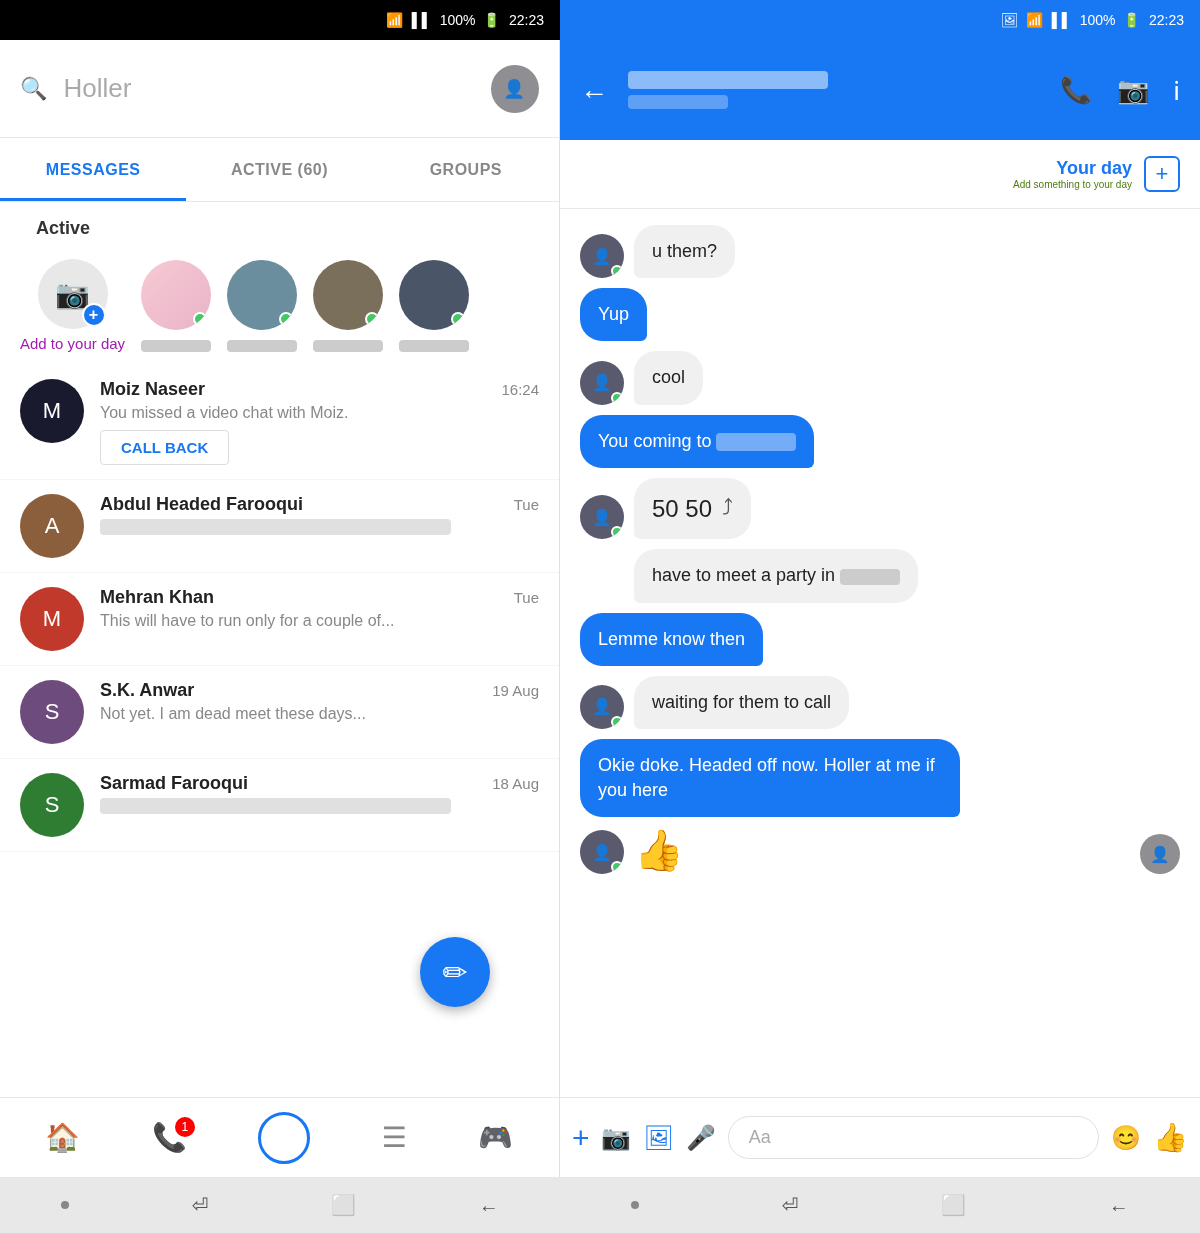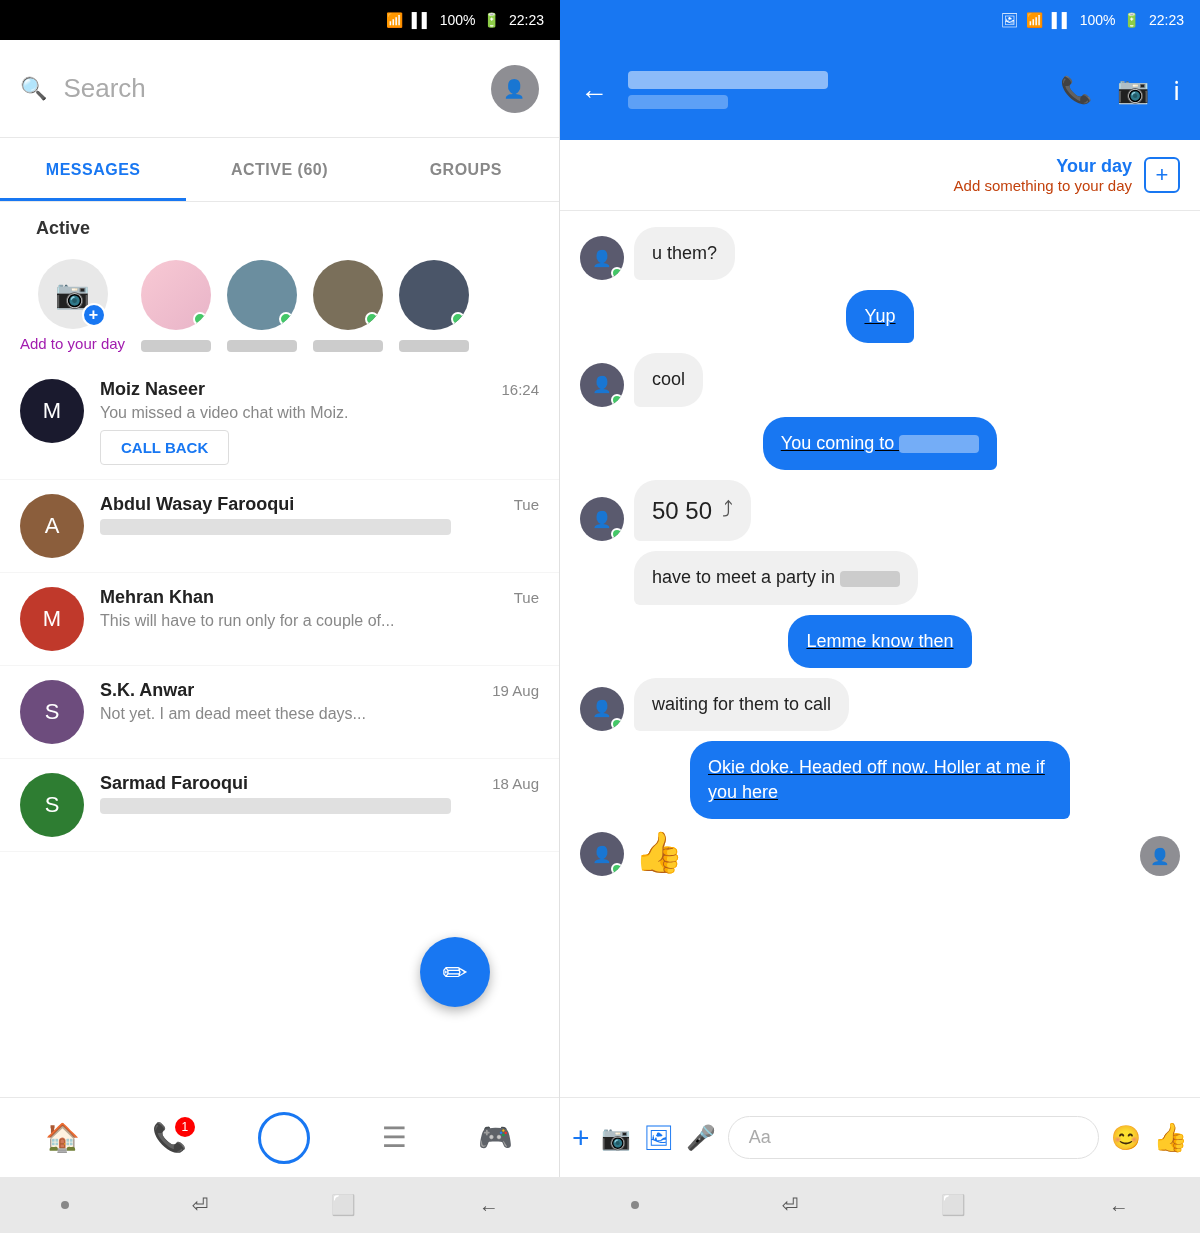--- a/index.html
+++ b/index.html
@@ -377,22 +377,22 @@
     }
     .your-day-text {
       text-align: right;
     }
     .your-day-title {
       font-size: 18px;
       font-weight: 600;
       color: #1877f2;
     }
     .your-day-sub {
-      font-size: 15px;
-      color: #c2410c;
+      font-size: 10px;
+      color: #4d7c0f;
     }
     .your-day-plus {
       width: 36px;
       height: 36px;
       border: 2px solid #1877f2;
       border-radius: 6px;
       display: flex;
       align-items: center;
       justify-content: center;
       color: #1877f2;
@@ -410,22 +410,21 @@
       gap: 10px;
       background: #fff;
     }
 
     .msg-row {
       display: flex;
       align-items: flex-end;
       gap: 10px;
     }
     .msg-row.sent {
-      justify-content: center;
-      text-decoration: underline;
+      justify-content: flex-start;
     }
     .msg-row.received {
       justify-content: flex-start;
     }
 
     .chat-avatar {
       width: 44px;
       height: 44px;
       border-radius: 50%;
       background: #555;
@@ -589,21 +588,21 @@
     <span>22:23</span>
   </div>
 </div>
 
 <div class="container-relative">
 
   <div class="left-panel">
 
     <div class="search-bar">
       <span class="search-icon-wrap">🔍</span>
-      <span class="search-input-display">Search</span>
+      <span class="search-input-display">Holler</span>
       <div class="avatar-small avatar-user">👤</div>
     </div>
 
     <div class="tabs">
       <div class="tab active">
         <span>MESSAGES</span>
       </div>
       <div class="tab">
         <span>ACTIVE (60)</span>
       </div>
@@ -660,21 +659,21 @@
           </div>
           <div class="msg-preview">You missed a video chat with Moiz.</div>
           <button class="call-back-btn">CALL BACK</button>
         </div>
       </div>
 
       <div class="message-item">
         <div class="msg-avatar avatar-wasay">A</div>
         <div class="msg-content">
           <div class="msg-header">
-            <span class="msg-name">Abdul Wasay Farooqui</span>
+            <span class="msg-name">Abdul Headed Farooqui</span>
             <span class="msg-time">Tue</span>
           </div>
           <div class="msg-preview-blurred"></div>
         </div>
       </div>
 
       <div class="message-item">
         <div class="msg-avatar avatar-mehran">M</div>
         <div class="msg-content">
           <div class="msg-header">

